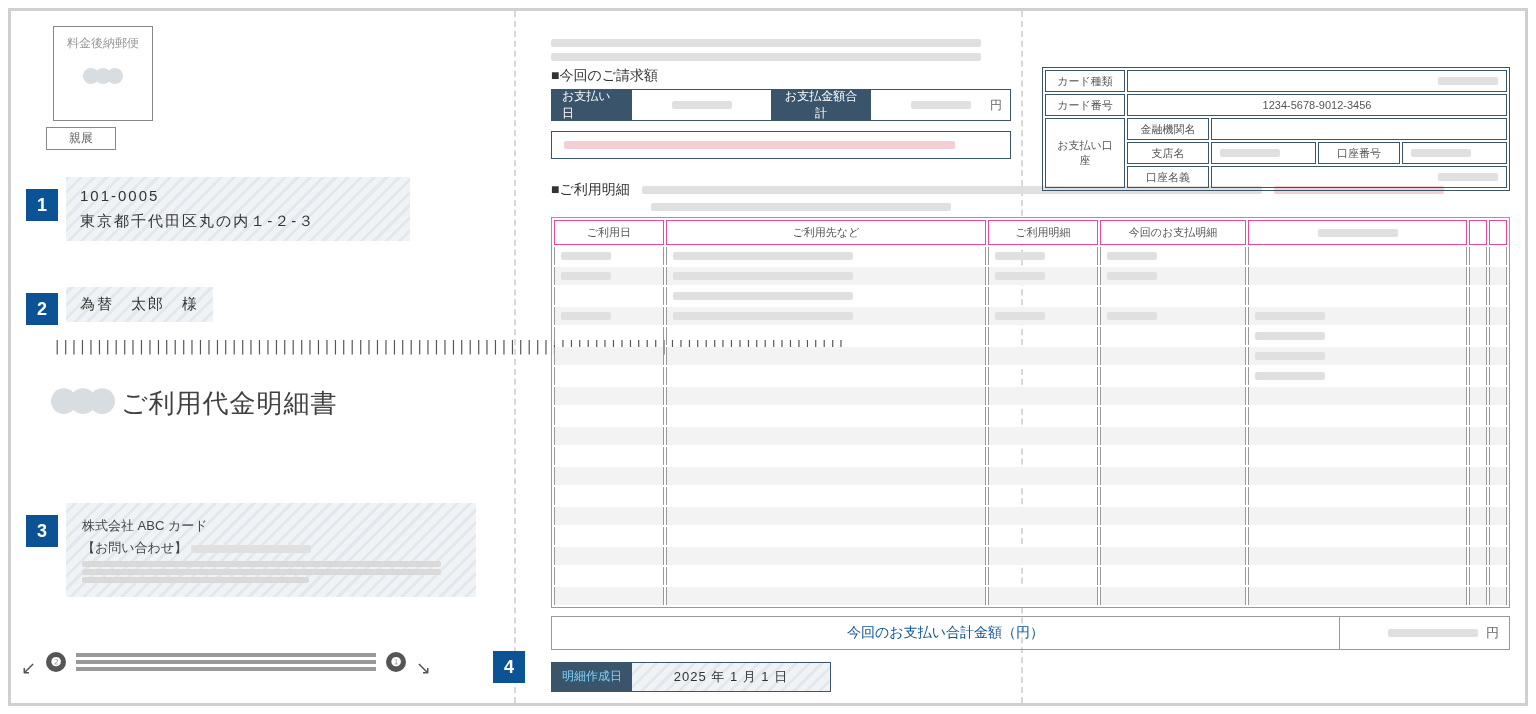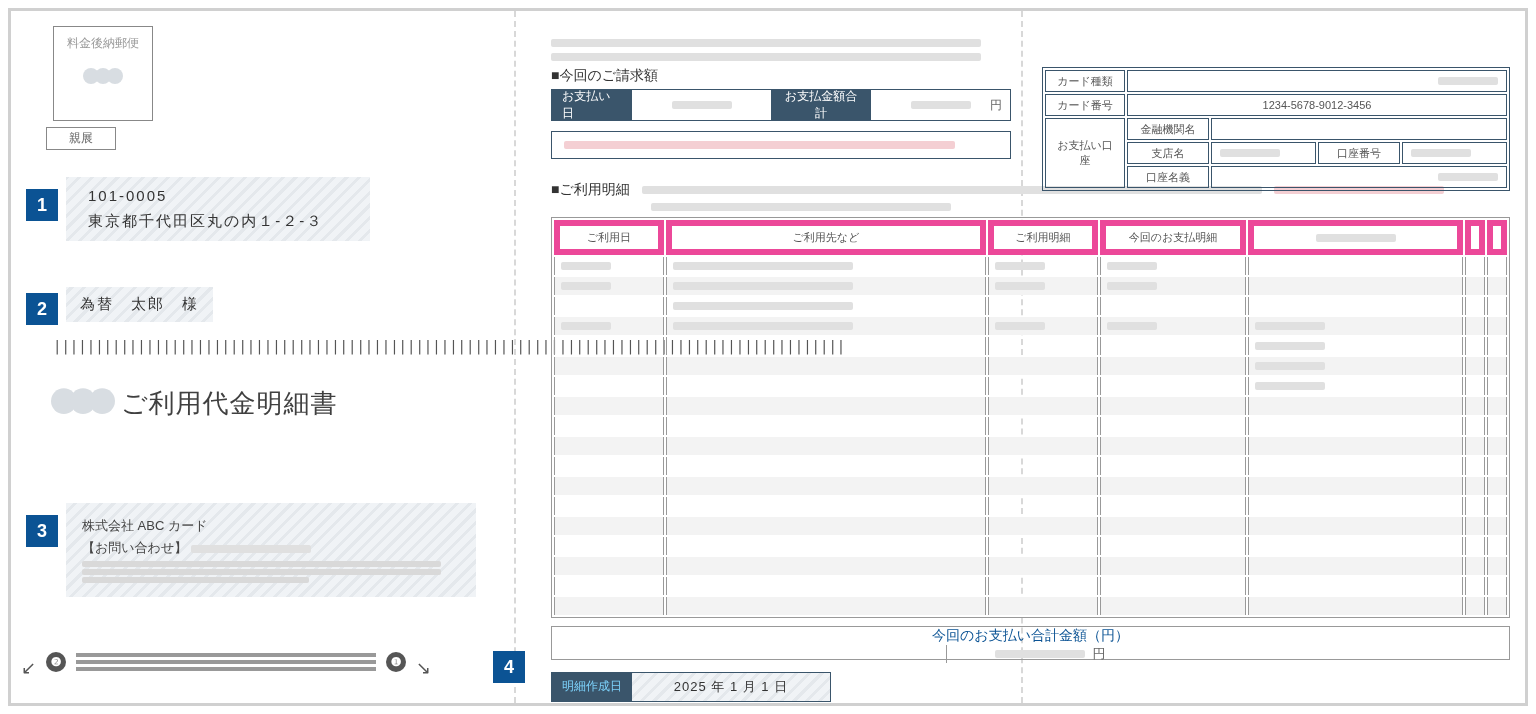--- a/index.html
+++ b/index.html
@@ -11,21 +11,21 @@
 .stamp-box { border: 1px solid #888; width: 100px; height: 95px; text-align: center; padding: 8px 4px; color: #999; font-size: 12px; }
 .stamp-dots { margin-top: 16px; }
 .dot3 { display: inline-block; }
 .dot3 span { display:inline-block; width:16px; height:16px; border-radius:50%; background:#d8dde2; margin-left:-4px; }
 .dot3 span:first-child{margin-left:0;}
 .confidential { border:1px solid #888; width:70px; text-align:center; font-size:12px; color:#666; padding:2px 0; margin-top:6px; margin-left:15px; }
 
 .hatched { background: repeating-linear-gradient(-45deg, #f0f3f6 0 6px, #e4e8ec 6px 9px); }
 .num-badge { position:absolute; width:32px; height:32px; background:#0b5394; color:#fff; font-weight:bold; font-size:18px; display:flex; align-items:center; justify-content:center; }
 
-.address-block { position:absolute; left:55px; top:166px; width:304px; padding:10px 22px; font-size:15px; letter-spacing:2px; color:#333; }
+.address-block { position:absolute; left:55px; top:166px; width:344px; padding:10px 14px; font-size:15px; letter-spacing:2px; color:#333; }
 .name-block { position:absolute; left:55px; top:276px; padding:8px 14px; font-size:15px; letter-spacing:2px; }
 .barcode { position:absolute; left:42px; top:327px; font-family: monospace; letter-spacing:0px; font-size:14px; color:#555; }
 
 .doc-title-row { position:absolute; left:42px; top:375px; display:flex; align-items:center; gap:18px; }
 .doc-title { font-size:26px; color:#404040; letter-spacing:1px; }
 
 .company-block { position:absolute; left:55px; top:492px; width:410px; padding:12px 16px; font-size:13px; line-height:1.7; color:#444; }
 .grey-line { height:6px; background:#d9d9d9; border-radius:2px; margin:2px 0; }
 
 .foot-nums { position:absolute; left:10px; top:640px; display:flex; align-items:center; gap:10px; }
@@ -46,25 +46,25 @@
 .bill-yen { position:absolute; right:8px; font-size:12px; color:#666; }
 
 .pink-box { border:1px solid #3a556b; height:28px; margin-top:10px; display:flex; align-items:center; padding:0 12px; }
 
 .card-table { position:absolute; right:0; top:28px; border:1px solid #3a556b; font-size:11px; }
 .card-table td { border:1px solid #3a556b; padding:1px 8px; height:22px; color:#555; }
 .card-table .lab { width:80px; text-align:center; }
 .card-table .lab2 { width:70px; text-align:center; }
 
 .detail-table { border:1px solid #999; width:100%; font-size:11px; }
-.detail-table th { border:6px solid #ec4899; padding:4px; font-weight:normal; color:#555; background:#fff; }
+.detail-table th { border:1px solid #ec4899; padding:4px; font-weight:normal; color:#555; background:#fff; }
 .detail-table td { border-left:1px solid #999; border-right:1px solid #999; height:18px; padding:2px 6px; }
 .detail-table tr.stripe td { background:#f3f3f3; }
 
-.total-row { border:1px solid #999; height:34px; margin-top:8px; display:flex; align-items:center;flex-direction:column; }
+.total-row { border:1px solid #999; height:34px; margin-top:8px; display:flex; align-items:center; }
 .total-label { flex:1; text-align:center; color:#0b5394; font-size:14px; }
 .total-val { width:170px; border-left:1px solid #999; height:100%; display:flex; align-items:center; justify-content:flex-end; padding-right:10px; color:#666; font-size:13px; gap:8px;}
 
 .created-row { display:flex; margin-top:12px; border:1px solid #3a556b; width:280px; }
 .created-lab { background:#3a556b; color:#7dd3fc; font-size:12px; padding:5px 10px; }
 .created-val { flex:1; text-align:center; padding:5px 10px; font-size:13px; letter-spacing:1px; }
 
 .fold-line { position:absolute; top:0; bottom:0; border-left:2px dashed #d8d8d8; }
 </style>
 </head>

